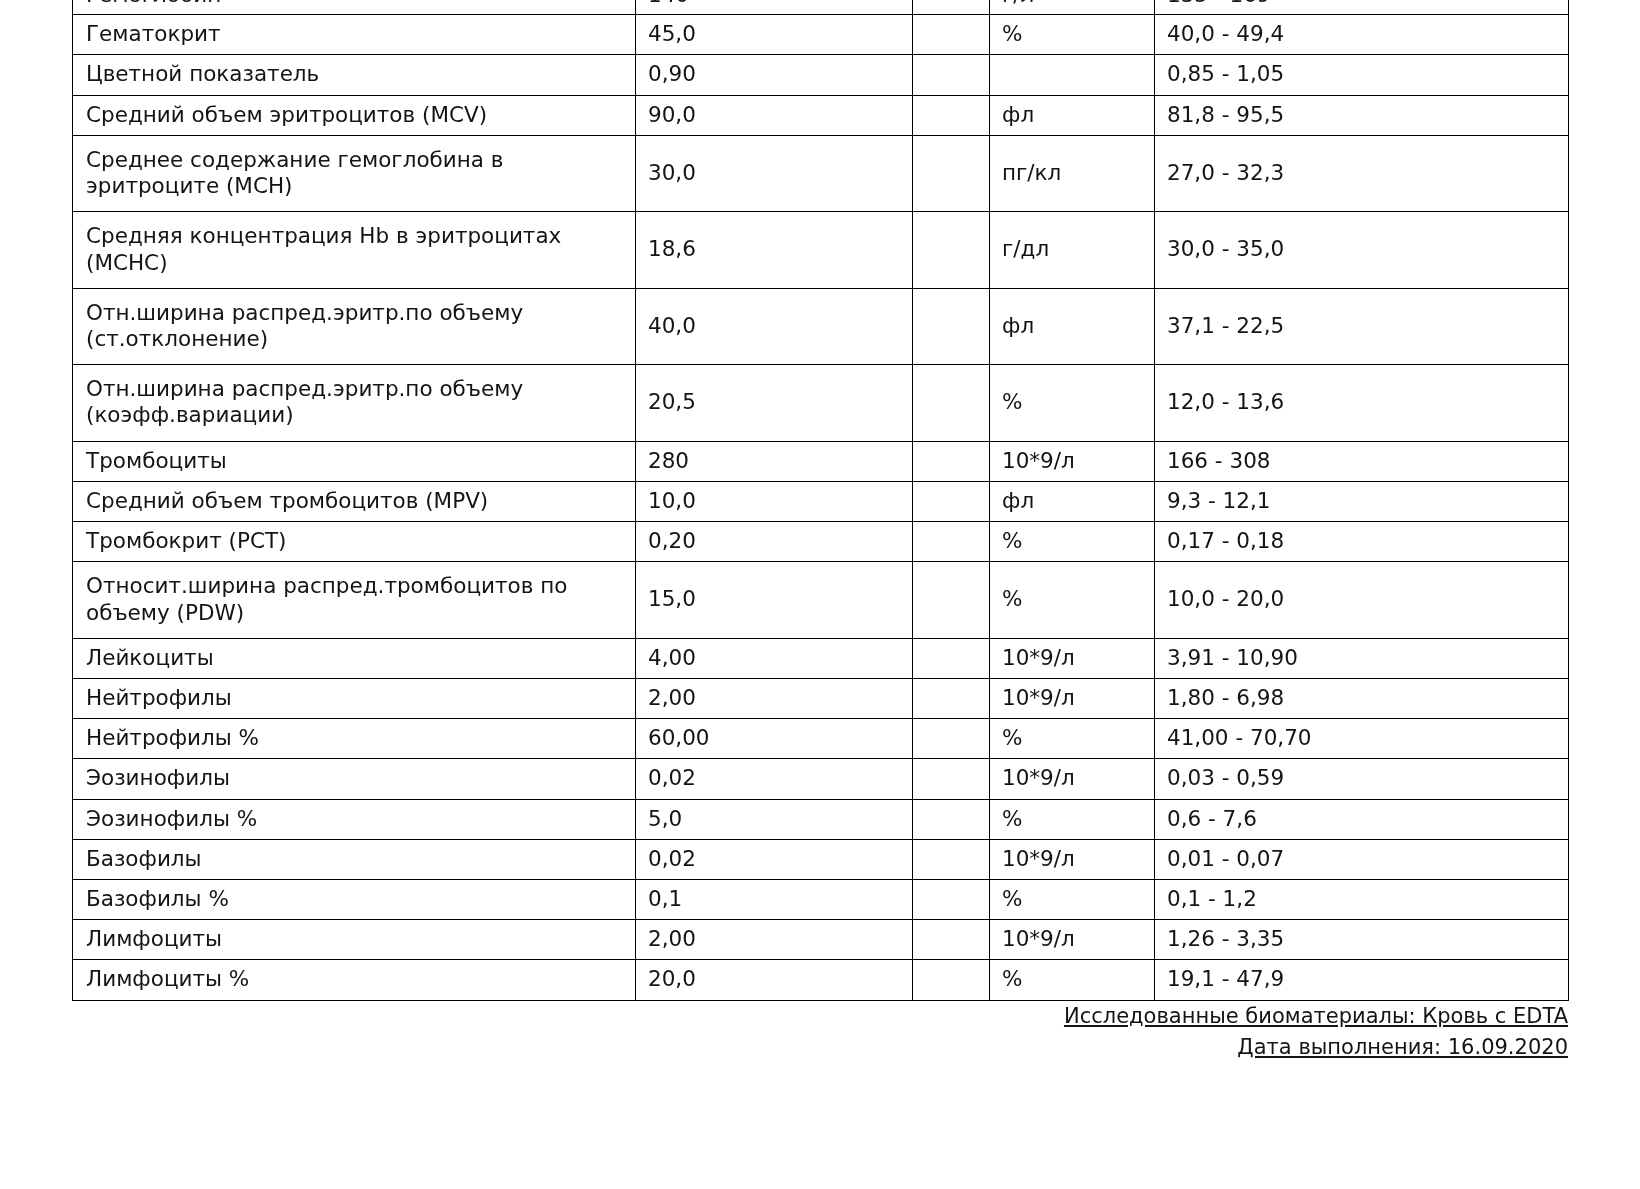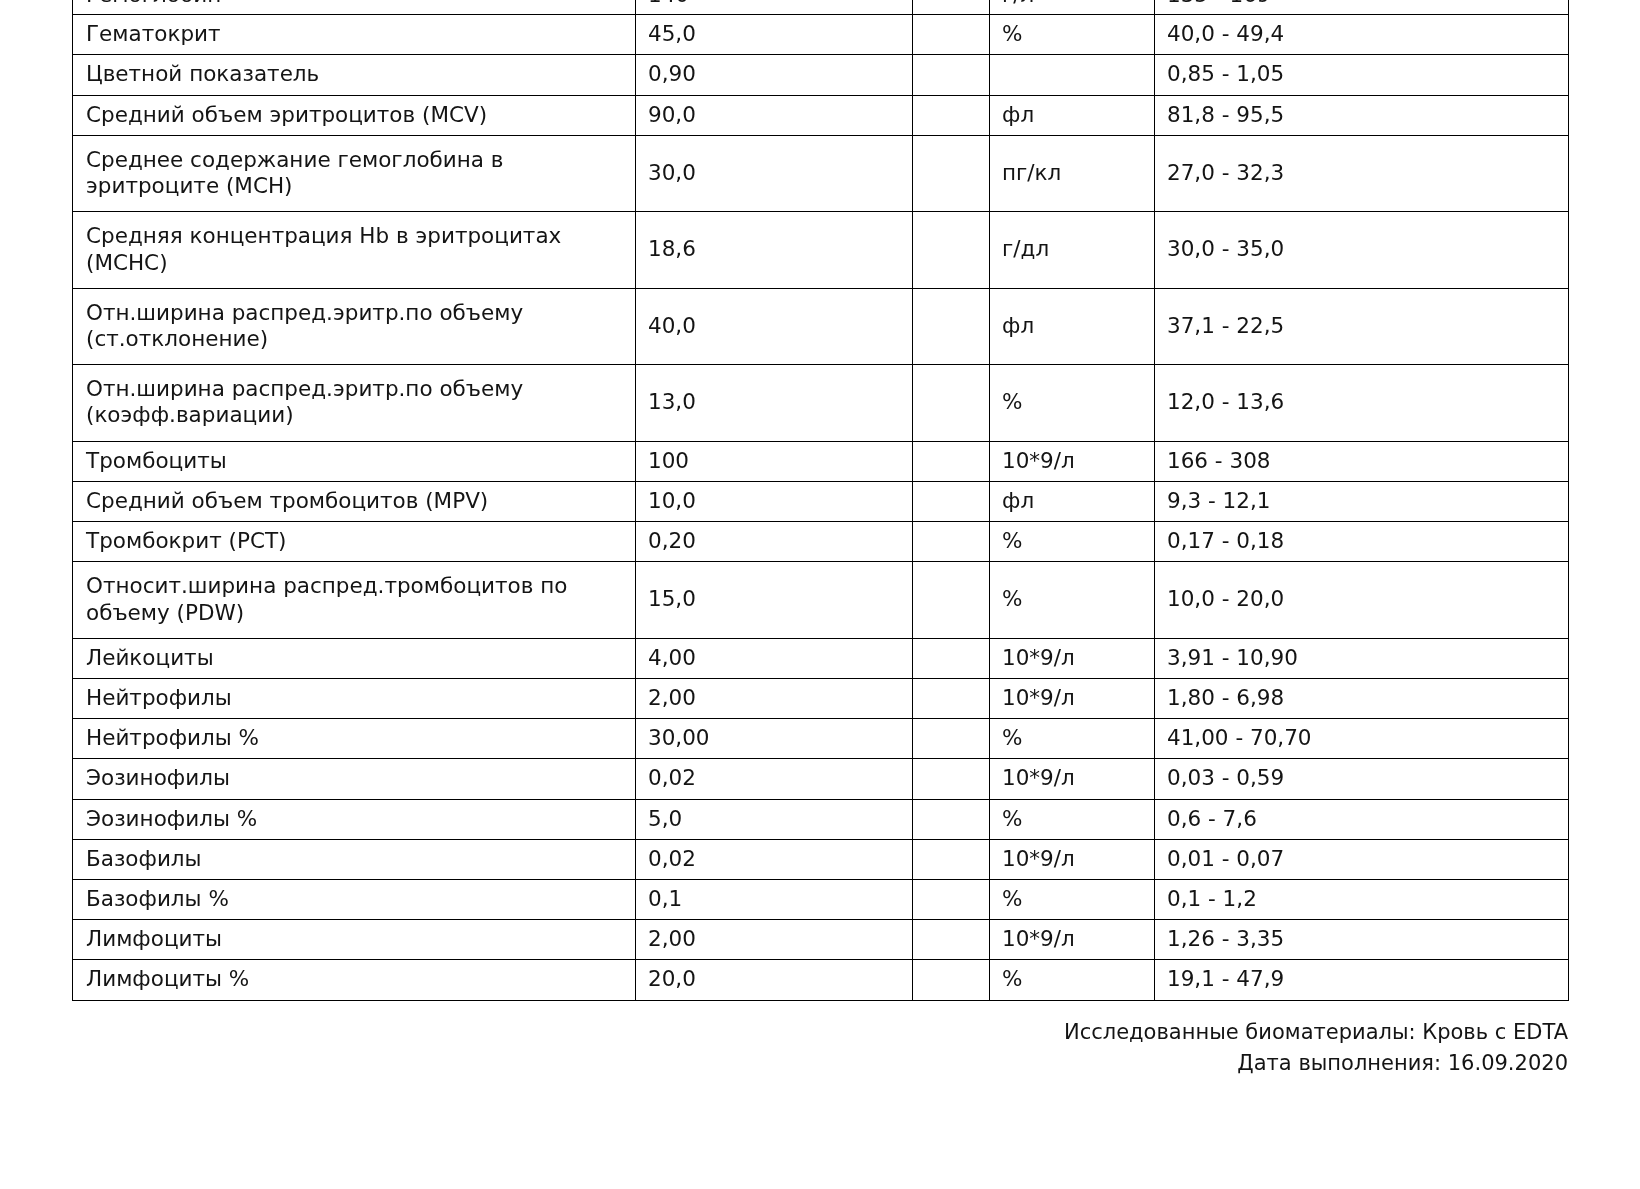--- a/index.html
+++ b/index.html
@@ -59,21 +59,21 @@
     padding-top: 0;
     padding-bottom: 6px;
     height: 14px;
     overflow: hidden;
   }
 
   
   .footnotes {
     width: 1496px;
     text-align: right;
-    margin-top: 16px;
+    text-decoration: underline;
   }
   .footnotes .line {
     font-size: 21px;
     line-height: 1.5;
     color: #141414;
   }
 </style>
 </head>
 <body>
 
@@ -132,28 +132,28 @@
       </tr>
       <tr class="tall">
         <td class="name">Отн.ширина распред.эритр.по объему (ст.отклонение)</td>
         <td class="val">40,0</td>
         <td class="extra"></td>
         <td class="unit">фл</td>
         <td class="ref">37,1 - 22,5</td>
       </tr>
       <tr class="tall">
         <td class="name">Отн.ширина распред.эритр.по объему (коэфф.вариации)</td>
-        <td class="val">13,0</td>
+        <td class="val">20,5</td>
         <td class="extra"></td>
         <td class="unit">%</td>
         <td class="ref">12,0 - 13,6</td>
       </tr>
       <tr>
         <td class="name">Тромбоциты</td>
-        <td class="val">100</td>
+        <td class="val">280</td>
         <td class="extra"></td>
         <td class="unit">10*9/л</td>
         <td class="ref">166 - 308</td>
       </tr>
       <tr>
         <td class="name">Средний объем тромбоцитов (MPV)</td>
         <td class="val">10,0</td>
         <td class="extra"></td>
         <td class="unit">фл</td>
         <td class="ref">9,3 - 12,1</td>
@@ -181,21 +181,21 @@
       </tr>
       <tr>
         <td class="name">Нейтрофилы</td>
         <td class="val">2,00</td>
         <td class="extra"></td>
         <td class="unit">10*9/л</td>
         <td class="ref">1,80 - 6,98</td>
       </tr>
       <tr>
         <td class="name">Нейтрофилы %</td>
-        <td class="val">30,00</td>
+        <td class="val">60,00</td>
         <td class="extra"></td>
         <td class="unit">%</td>
         <td class="ref">41,00 - 70,70</td>
       </tr>
       <tr>
         <td class="name">Эозинофилы</td>
         <td class="val">0,02</td>
         <td class="extra"></td>
         <td class="unit">10*9/л</td>
         <td class="ref">0,03 - 0,59</td>

